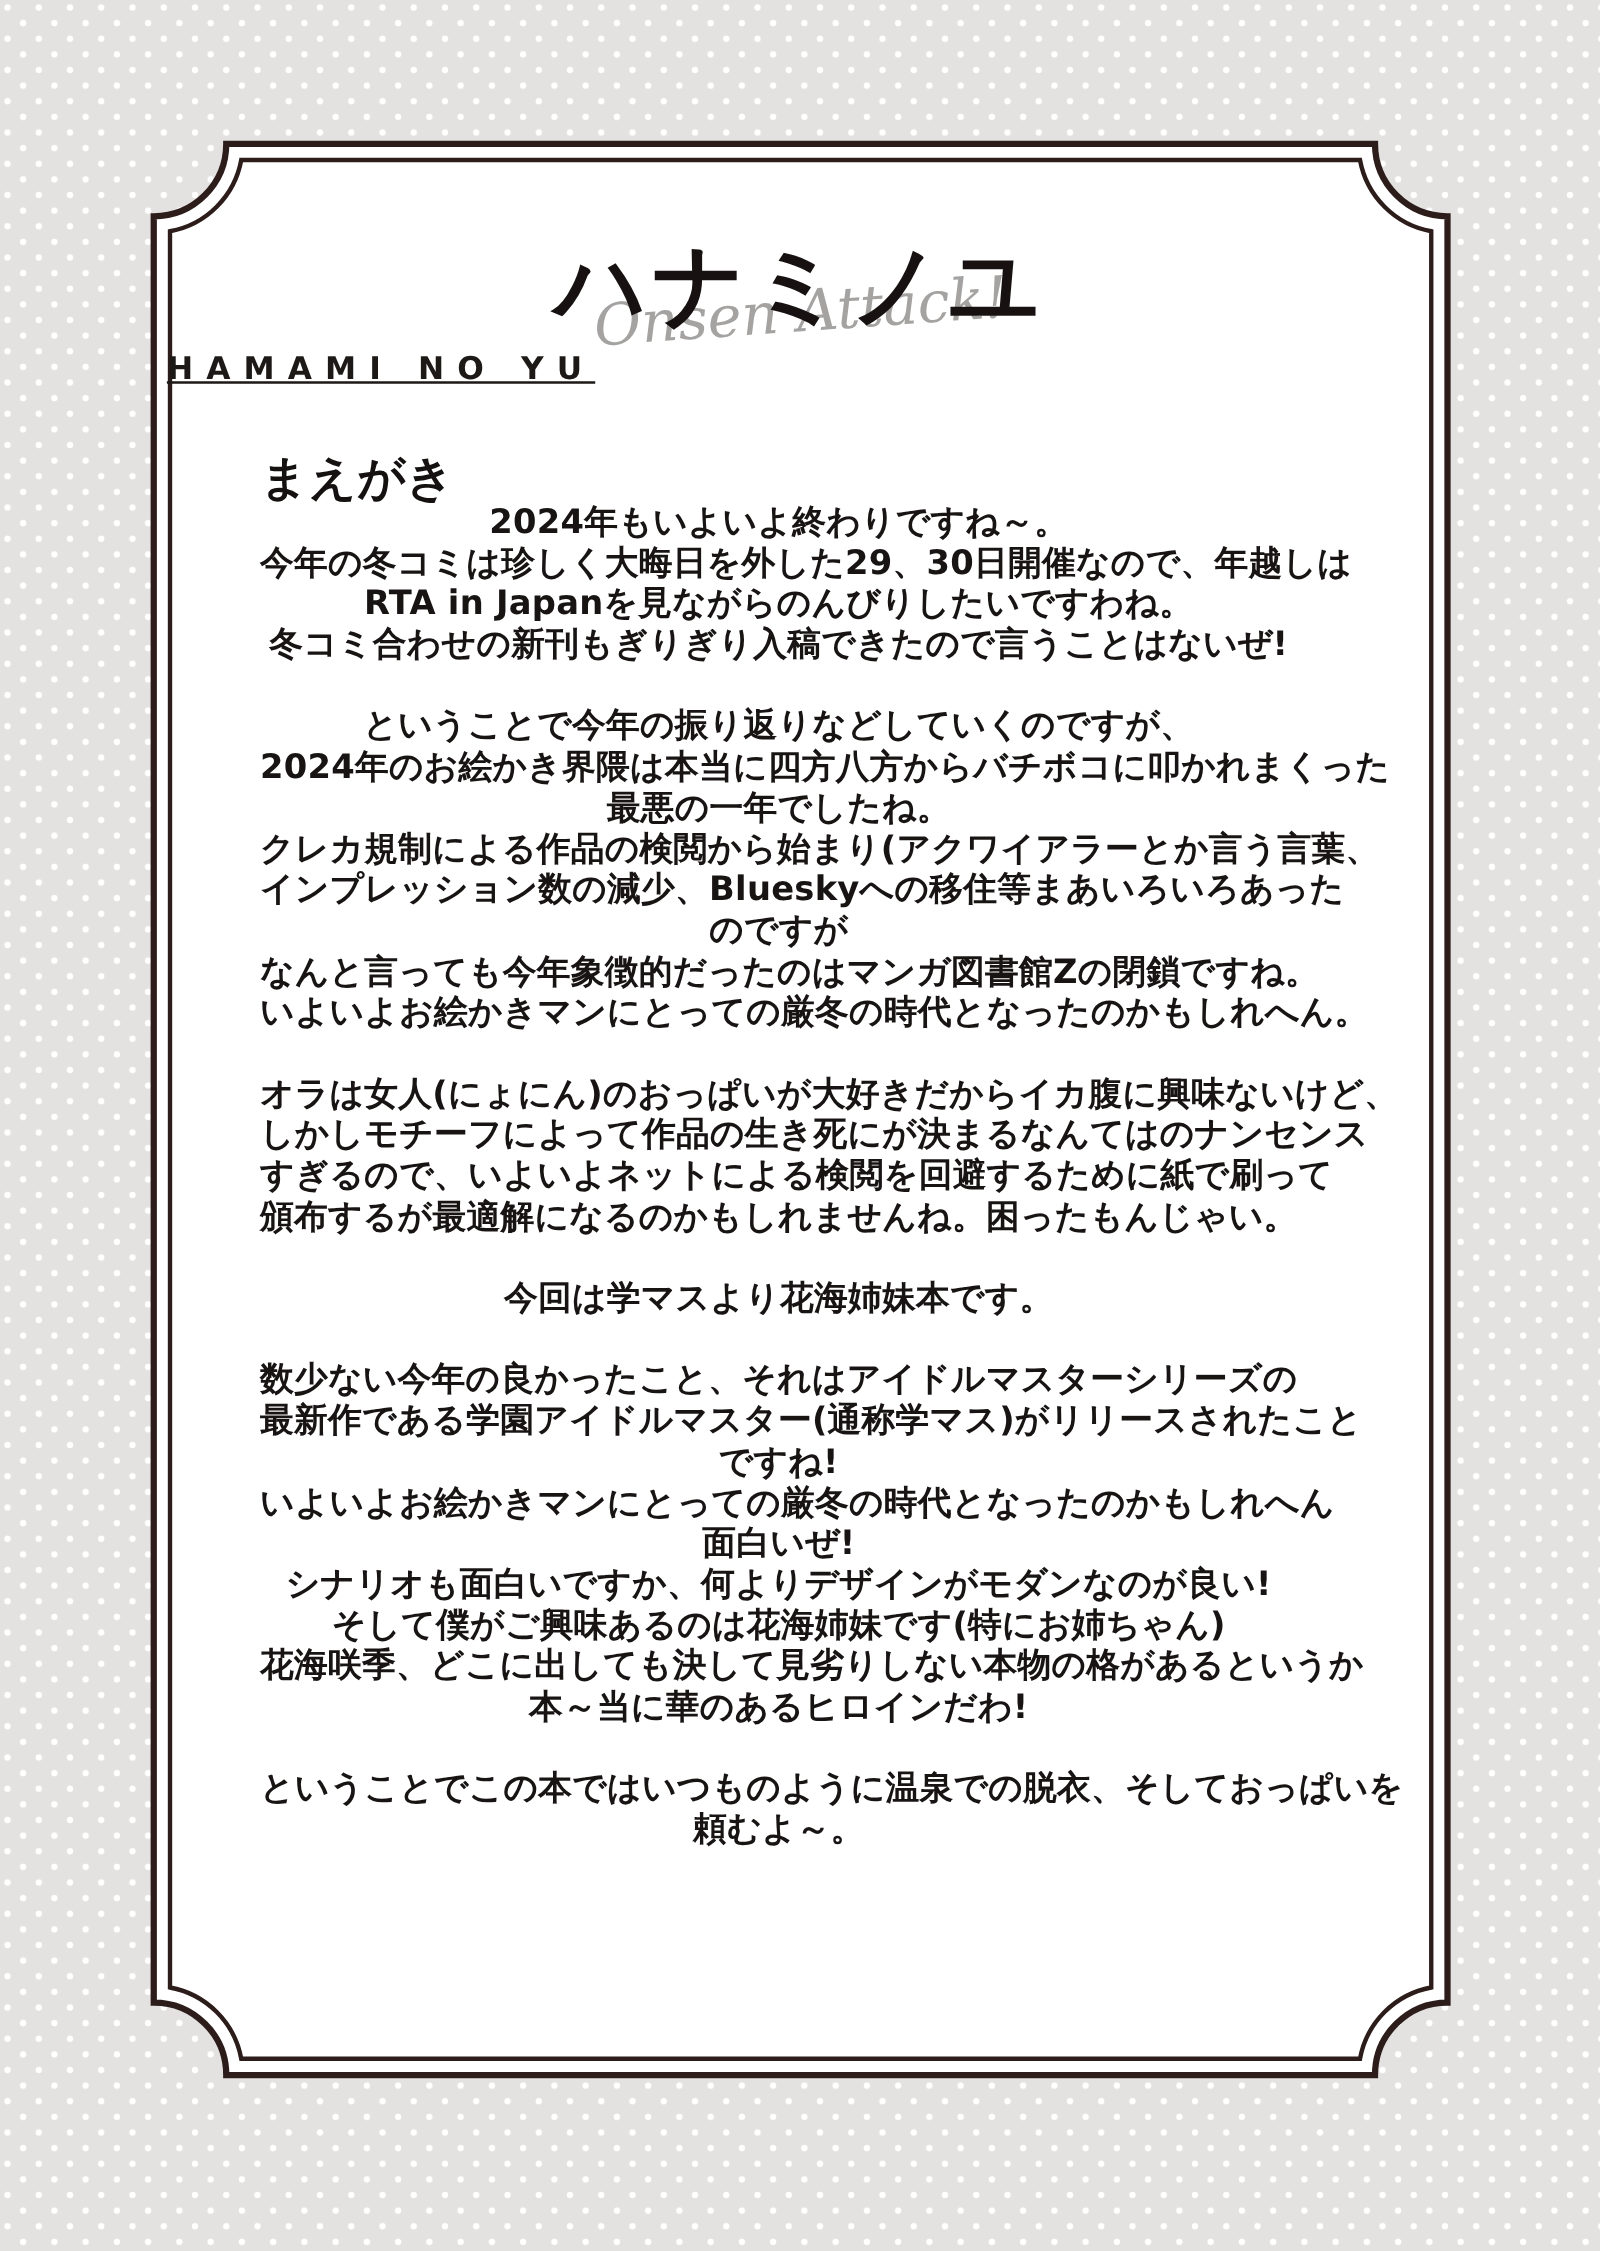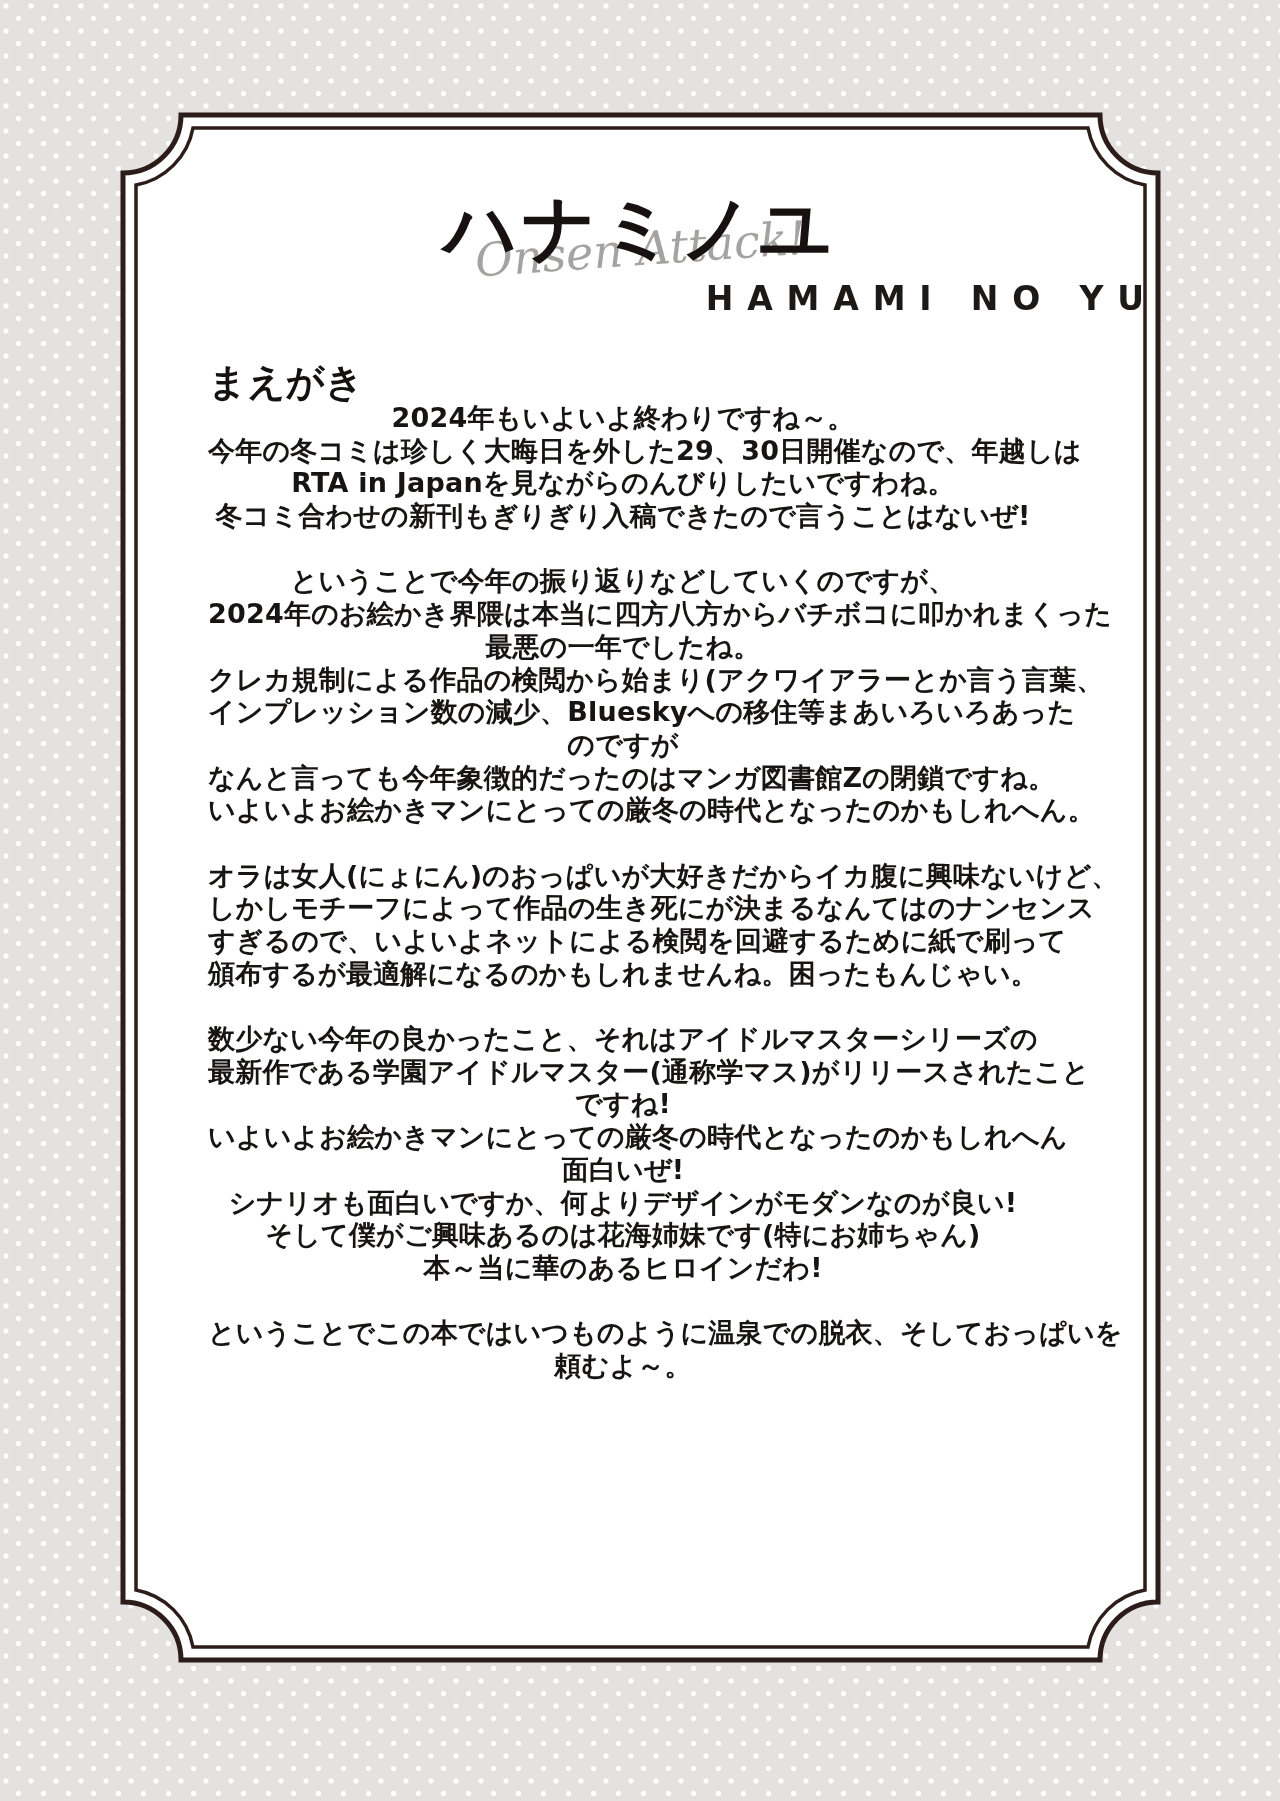--- a/index.html
+++ b/index.html
@@ -23,22 +23,22 @@
   }
   .title-script{
     position:absolute;left:123px;top:226px;width:1035px;
     text-align:center;
     font-family:"DejaVu Serif","Liberation Serif",serif;
     font-style:italic;font-size:46px;color:#a5a3a2;line-height:1;
     transform:rotate(-4deg);
   }
   .title-roman{
     position:absolute;left:123px;top:282px;width:1035px;
-    text-align:right;font-size:33px;font-weight:700;
-    letter-spacing:0.42em;text-indent:0.42em;color:#1c1917;line-height:1;
+    text-align:left;font-size:25px;font-weight:700;
+    letter-spacing:0.42em;text-indent:0.42em;color:#1c1917;line-height:1;text-decoration:underline;
   }
   .heading{
     position:absolute;left:208px;top:334px;
     font-size:38px;font-weight:800;color:#141110;line-height:1.1;margin-top:28px;
   }
   .body-text{
     position:absolute;left:208px;top:402px;width:830px;
     font-size:27px;font-weight:600;color:#171413;
     line-height:32.7px;letter-spacing:0.2px;
   }
@@ -81,27 +81,31 @@
         <div class="line">なんと言っても今年象徴的だったのはマンガ図書館Zの閉鎖ですね。</div>
         <div class="line">いよいよお絵かきマンにとっての厳冬の時代となったのかもしれへん。</div>
       </div>
       <div class="para">
         <div class="line">オラは女人(にょにん)のおっぱいが大好きだからイカ腹に興味ないけど、</div>
         <div class="line">しかしモチーフによって作品の生き死にが決まるなんてはのナンセンス</div>
         <div class="line">すぎるので、いよいよネットによる検閲を回避するために紙で刷って</div>
         <div class="line">頒布するが最適解になるのかもしれませんね。困ったもんじゃい。</div>
       </div>
       <div class="para">
+        <div class="line">今回は学マスより花海姉妹本です。</div>
+      </div>
+      <div class="para">
         <div class="line">数少ない今年の良かったこと、それはアイドルマスターシリーズの</div>
         <div class="line">最新作である学園アイドルマスター(通称学マス)がリリースされたこと</div>
         <div class="line">ですね!</div>
         <div class="line">いよいよお絵かきマンにとっての厳冬の時代となったのかもしれへん</div>
         <div class="line">面白いぜ!</div>
         <div class="line">シナリオも面白いですか、何よりデザインがモダンなのが良い!</div>
         <div class="line">そして僕がご興味あるのは花海姉妹です(特にお姉ちゃん)</div>
+        <div class="line">花海咲季、どこに出しても決して見劣りしない本物の格があるというか</div>
         <div class="line">本～当に華のあるヒロインだわ!</div>
       </div>
       <div class="para">
         <div class="line">ということでこの本ではいつものように温泉での脱衣、そしておっぱいを</div>
         <div class="line">頼むよ～。</div>
       </div>
     </div>
 
 </div>
 

